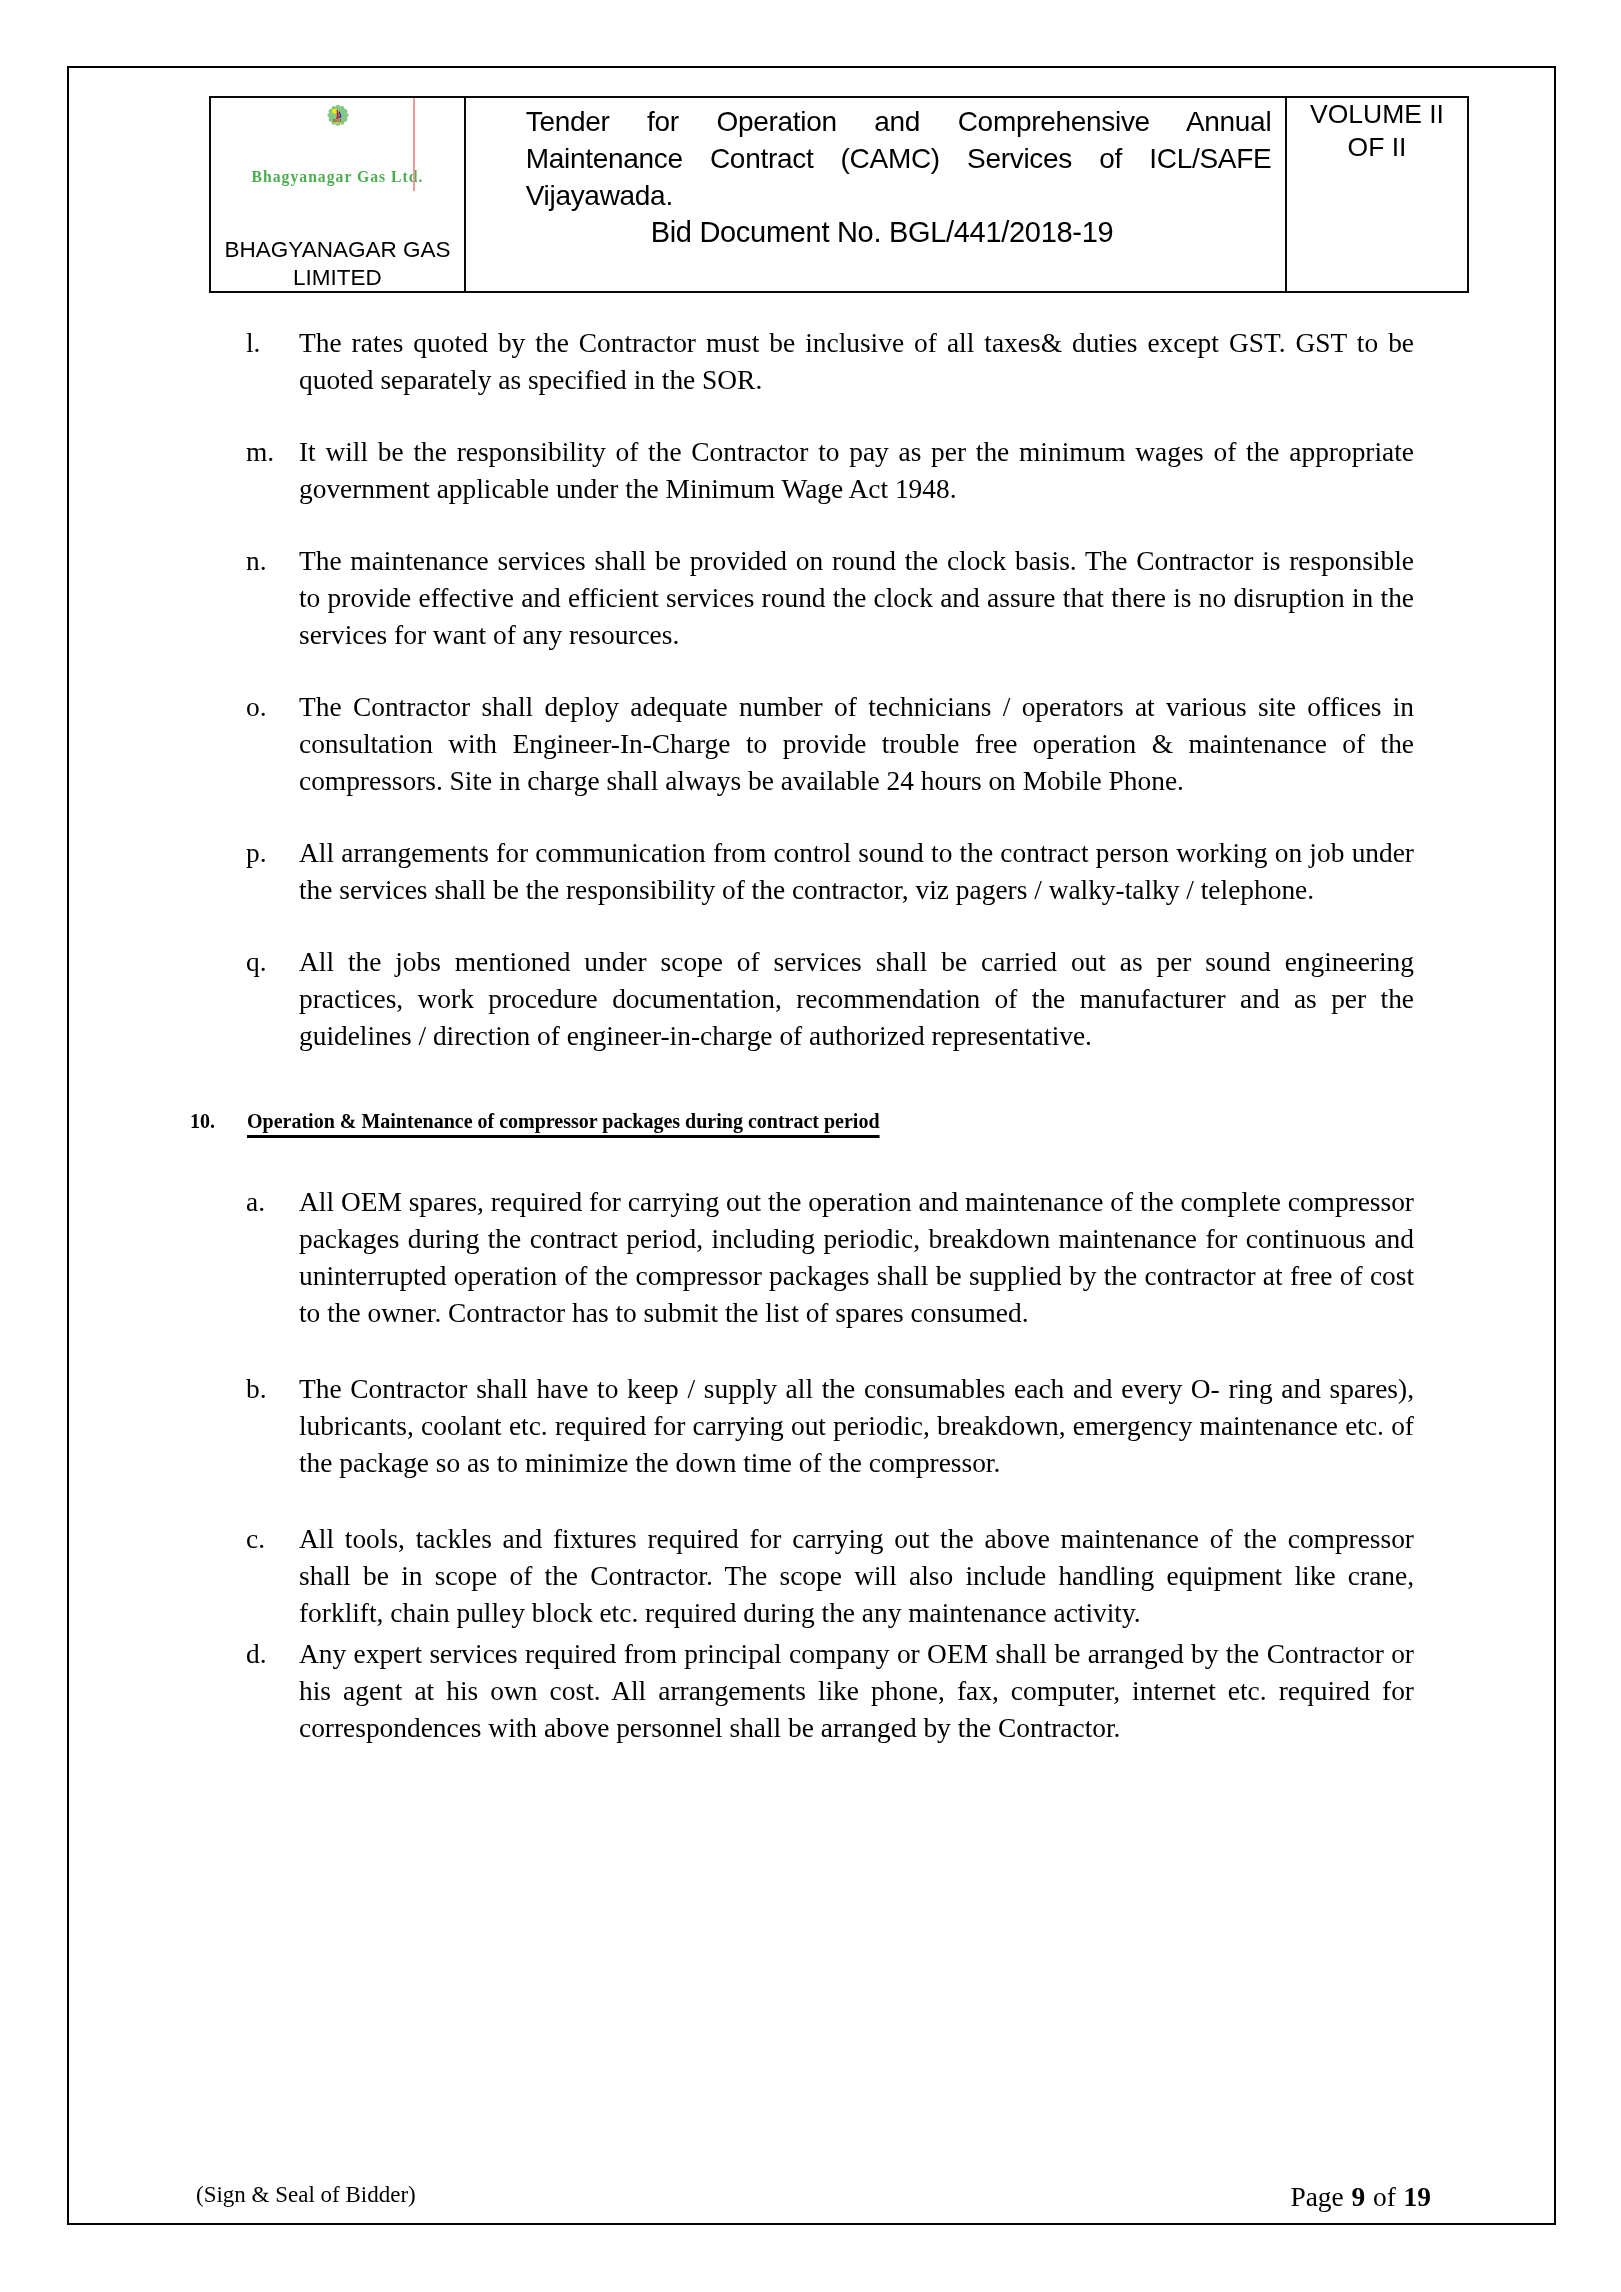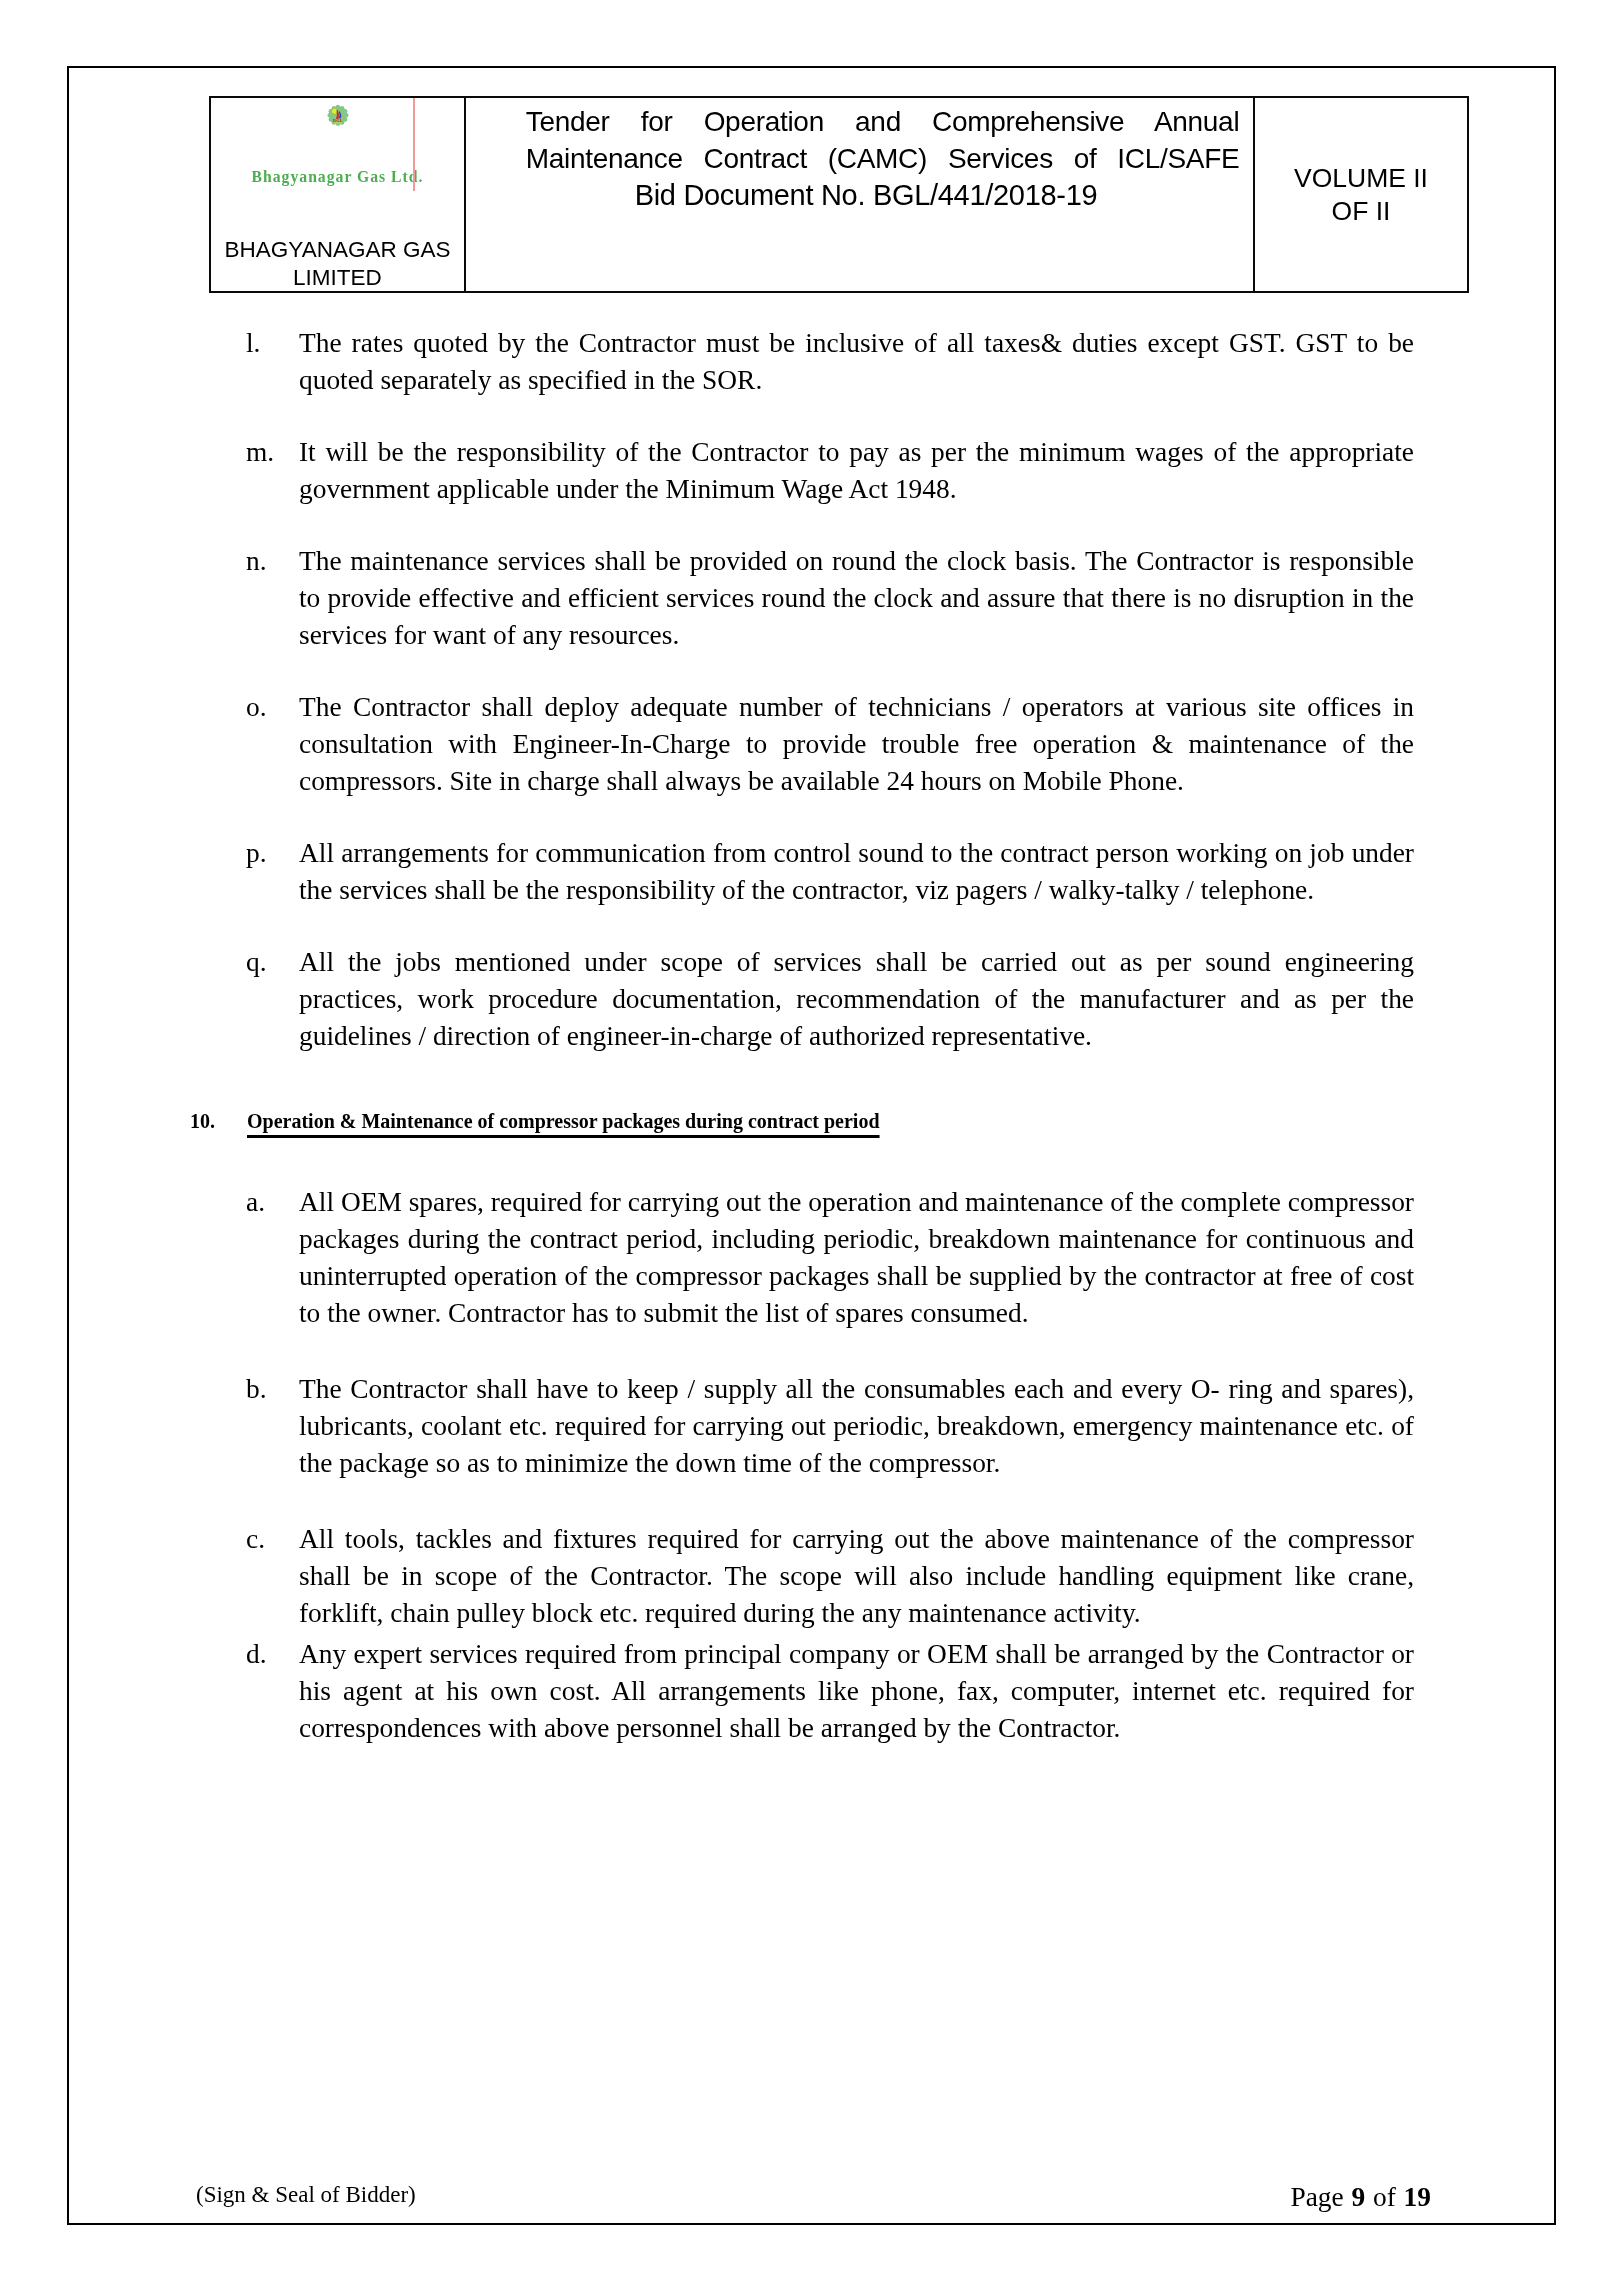--- a/index.html
+++ b/index.html
@@ -41,21 +41,21 @@
   .title-line{
     font-family:"Liberation Sans",sans-serif;font-size:28px;line-height:37px;
     text-align:justify;text-align-last:justify;letter-spacing:-0.3px;
   }
   .title-line.last{text-align-last:left}
   .bid-line{
     font-family:"Liberation Sans",sans-serif;font-size:29px;line-height:37px;
     text-align:center;padding-right:33px;letter-spacing:-0.3px;
   }
   .cell-volume{
-    width:212px;display:flex;flex-direction:column;align-items:center;justify-content:center;
+    width:180px;display:flex;flex-direction:column;align-items:center;justify-content:flex-start;
     font-family:"Liberation Sans",sans-serif;font-size:26.5px;line-height:33px;
   }
   
   .content{
     position:absolute;left:190px;top:325px;width:1224px;
     font-size:27.4px;line-height:37px;
   }
   .item{display:flex;margin-left:56px;margin-bottom:35px}
   .item.gap2{margin-bottom:39px}
   .item.tight{margin-bottom:3.9px}
@@ -107,20 +107,21 @@
       <rect x="40" y="92" width="40" height="3" fill="#f5ec00"></rect>
       <text x="60" y="90" text-anchor="middle" font-family="Liberation Serif, serif" font-size="21" font-weight="bold" fill="#d31515" letter-spacing="2">BGL</text>
     </svg>
     <div class="logo-caption">Bhagyanagar Gas Ltd.</div>
     <div class="company-name">BHAGYANAGAR GAS LIMITED</div>
   </div>
 
   <div class="cell-title">
     <div class="title-line">Tender for Operation and Comprehensive Annual</div>
     <div class="title-line">Maintenance Contract (CAMC) Services of ICL/SAFE</div>
+    <div class="title-line last">Vijayawada.</div>
     <div class="bid-line">Bid Document No. BGL/441/2018-19</div>
   </div>
 
   <div class="cell-volume">
     <div>VOLUME II</div>
     <div>OF II</div>
   </div>
 
 </div>
 

